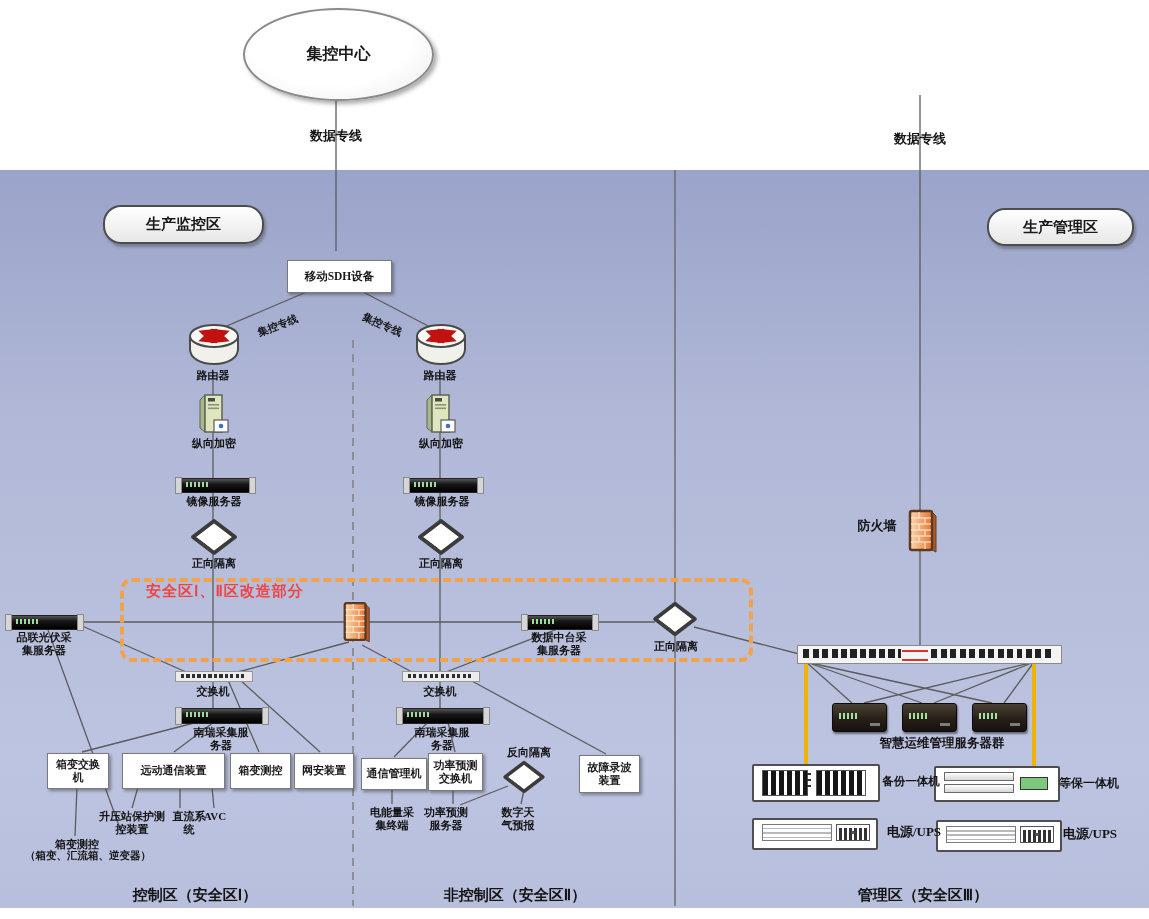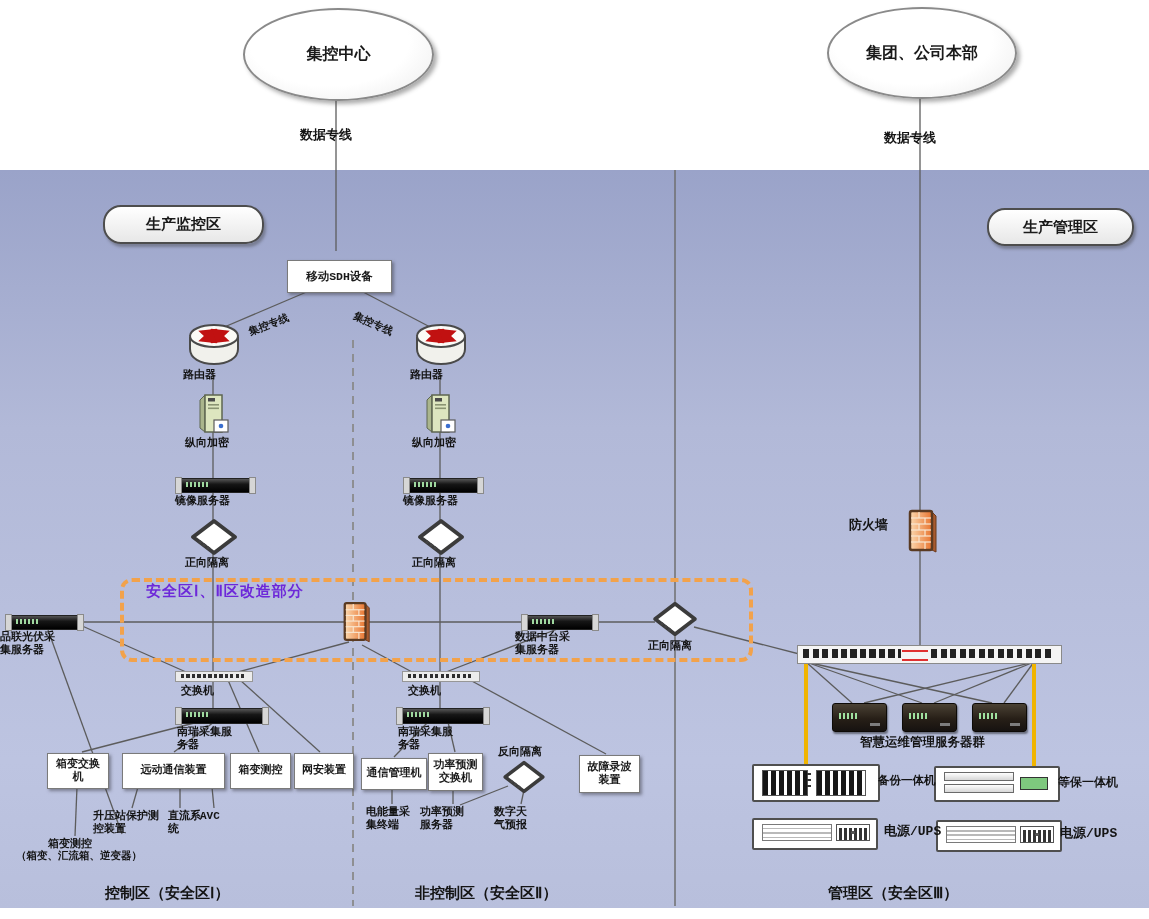--- a/index.html
+++ b/index.html
@@ -1,26 +1,26 @@
 <!DOCTYPE html>
 <html><head>
 <meta charset="utf-8">
 <style>
   html,body{margin:0;padding:0;background:#fff;}
   .stage{position:relative;width:1149px;height:919px;overflow:hidden;
-         font-family:Liberation Mono, monospace;color:#1a1a1a;}
+         font-family:Liberation Serif, serif;color:#1a1a1a;}
   .bluezone{position:absolute;left:0;top:170px;width:1149px;height:738px;
             background:linear-gradient(#9aa3c9,#b2b9d8 35%,#bdc4e1 80%,#b8bfdc);}
   svg.wires{position:absolute;left:0;top:0;z-index:2;}
   .retrofit{position:absolute;left:120px;top:578px;width:625px;height:76px;
             border:4px dashed #F2A24B;border-radius:12px;z-index:2;}
   .retrofit-label{position:absolute;left:146px;top:582px;font-size:15px;font-weight:700;
-            color:#6d28d9;z-index:3;letter-spacing:1px;}
+            color:#ef4444;z-index:3;letter-spacing:1px;}
   .node{position:absolute;z-index:3;}
-  .lbl{position:absolute;z-index:4;font-size:11px;font-weight:700;
+  .lbl{position:absolute;z-index:4;font-size:11px;font-weight:700;text-align:center;
        white-space:pre-line;line-height:1.22;color:#141414;}
   .lbl.big{font-size:13px;}
   .lbl.huge{font-size:15px;}
   .rot{transform-origin:center;display:inline-block;font-size:10.5px;font-weight:600;}
   .cloud{position:absolute;z-index:3;border-radius:50%;
          background:radial-gradient(ellipse at 45% 35%,#ffffff 55%,#eaeaea);
          border:2px solid #8a8a8a;box-shadow:3px 3px 4px rgba(70,70,70,.45);
          display:flex;align-items:center;justify-content:center;
          font-size:16px;font-weight:700;}
   .pill{position:absolute;z-index:3;border-radius:18px;
@@ -128,21 +128,20 @@
       <line x1="1034" y1="662" x2="934" y2="703"></line>
       <line x1="1034" y1="662" x2="1004" y2="703"></line>
     </g>
     <line x1="353" y1="340" x2="353" y2="906" stroke="#8a8a8a" stroke-width="1.8" stroke-dasharray="8,6"></line>
     <line x1="675" y1="170" x2="675" y2="906" stroke="#6f6f6f" stroke-width="1.5"></line>
     <line x1="806" y1="662" x2="806" y2="776" stroke="#F0B400" stroke-width="4"></line>
     <line x1="1034" y1="662" x2="1034" y2="778" stroke="#F0B400" stroke-width="4"></line>
   </svg>
 
   <div class="cloud" style="left:243px;top:8px;width:187px;height:89px">集控中心</div>
-  <div class="cloud" style="left:827px;top:7px;width:186px;height:88px">集团、公司本部</div>
   <div class="lbl big" style="left:300px;top:128px;width:72px">数据专线</div>
   <div class="lbl big" style="left:884px;top:131px;width:72px">数据专线</div>
 
   <div class="pill" style="left:103px;top:205px;width:157px;height:35px">生产监控区</div>
   <div class="pill" style="left:987px;top:208px;width:143px;height:34px">生产管理区</div>
 
   <div class="box" style="left:287px;top:260px;width:103px;height:31px;font-size:11.5px">移动SDH设备</div>
 
   <div class="lbl" style="left:248px;top:306px;width:60px;z-index:4">
     <span class="rot" style="transform:rotate(-21deg)">集控专线</span>

